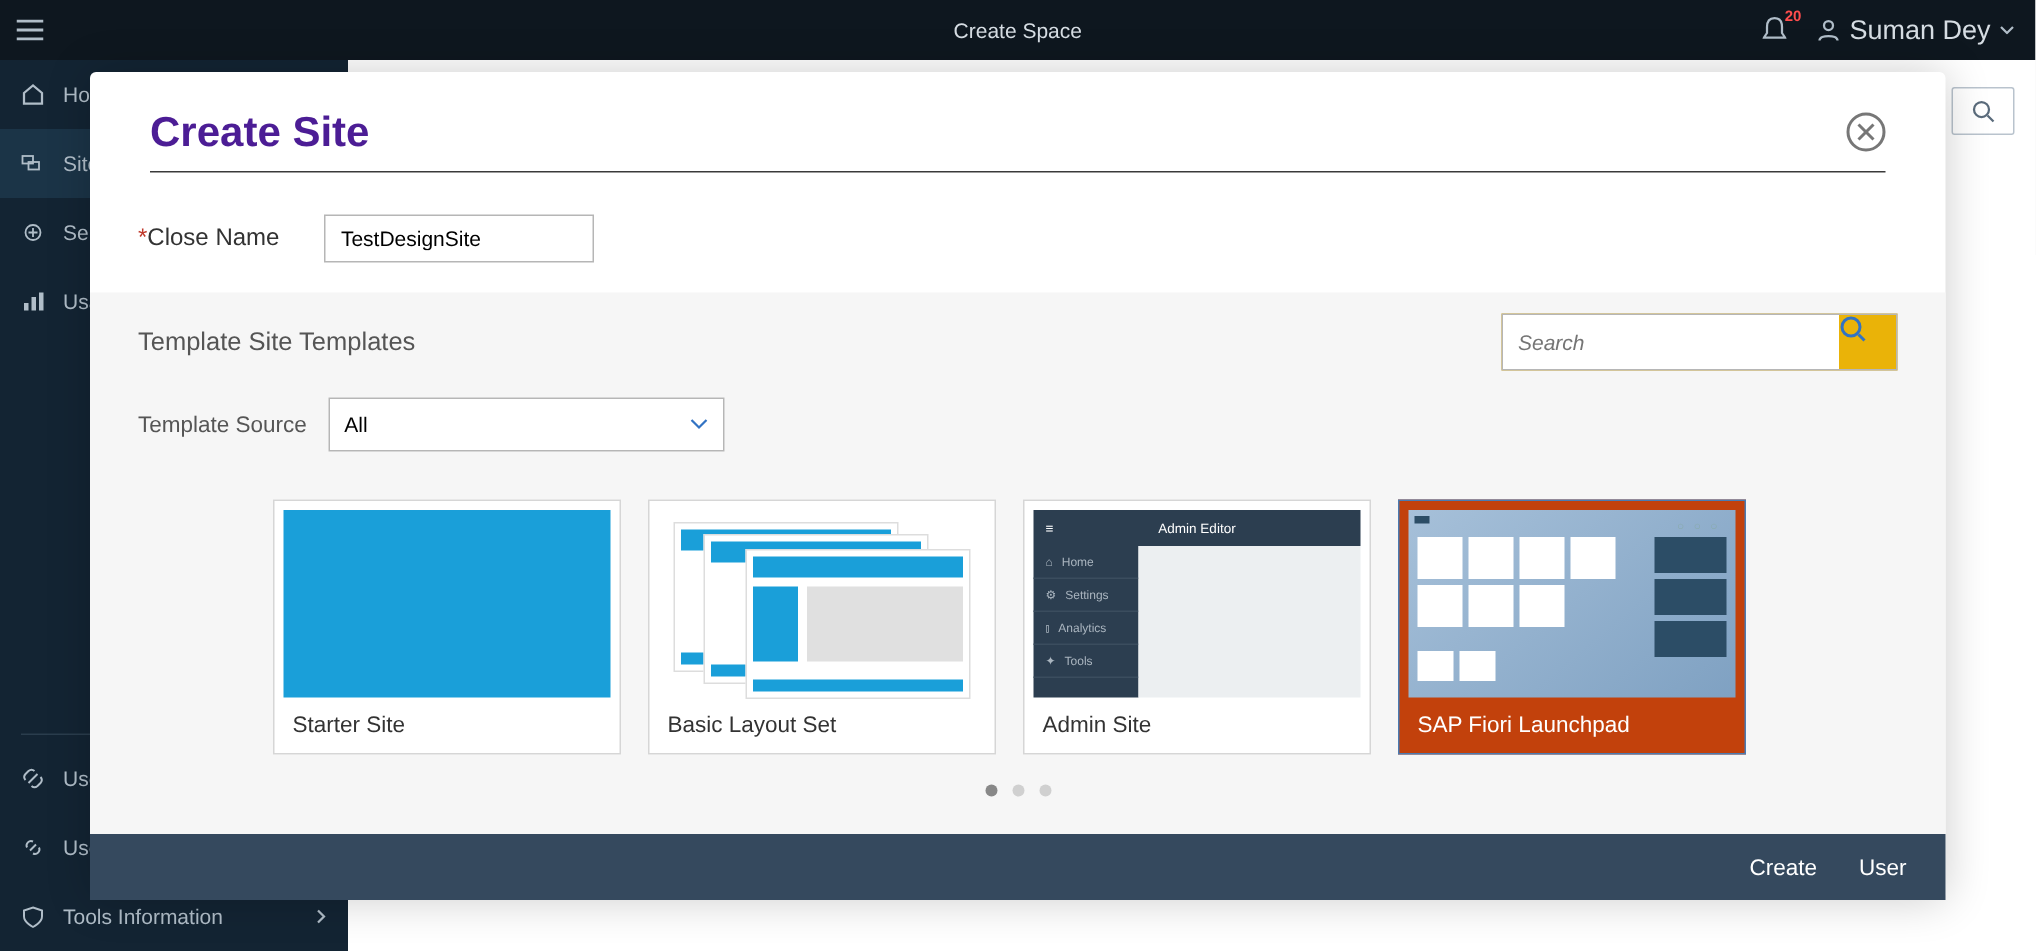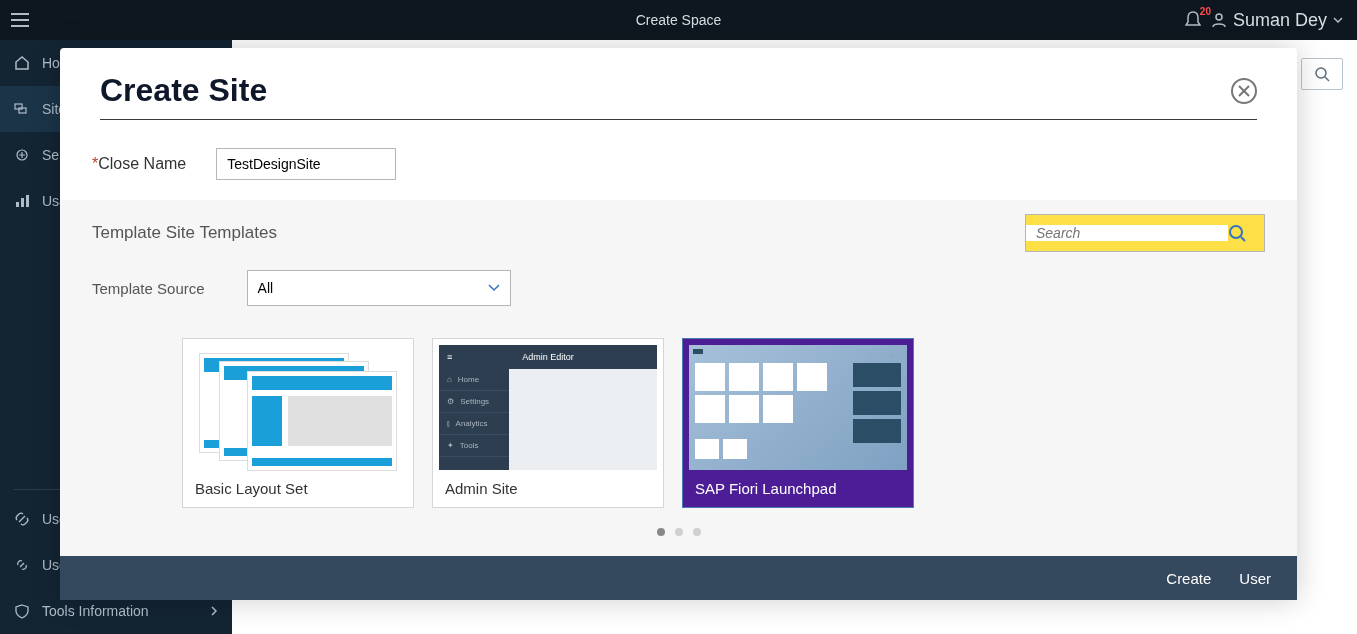--- a/index.html
+++ b/index.html
@@ -2,64 +2,64 @@
 <html><head>
   <meta charset="utf-8">
   <style>
     * { box-sizing: border-box; margin: 0; padding: 0; font-family: "Segoe UI", Arial, sans-serif; }
     body { width: 1357px; height: 634px; overflow: hidden; background: #fff; position: relative; }
 
     
     .top-header { position: absolute; top: 0; left: 0; right: 0; height: 40px; background: #0e171f; display: flex; align-items: center; color: #d6dde3; }
     .top-header .menu-icon { width: 40px; height: 40px; display: flex; align-items: center; justify-content: center; cursor: pointer; }
     .top-header .title { position: absolute; left: 50%; transform: translateX(-50%); font-size: 14px; color: #d6dde3; }
-    .top-header .right { margin-left: auto; display: flex; align-items: center; padding-right: 14px; gap: 6px; }
+    .top-header .right { margin-left: auto; display: flex; align-items: center; padding-right: 14px; gap: 16px; }
     .bell-wrap { position: relative; display: flex; align-items: center; justify-content: center; width: 24px; height: 32px; }
     .bell-badge { position: absolute; top: 2px; right: -6px; font-size: 10px; color: #ff4d4d; font-weight: bold; }
     .user-block { display: flex; align-items: center; gap: 6px; cursor: pointer; font-size: 18px; }
 
     
     .sidebar { position: absolute; top: 40px; left: 0; width: 232px; bottom: 0; background: #132433; color: #b0bdc8; }
     .sidebar-item { display: flex; align-items: center; gap: 12px; height: 46px; padding: 0 14px; font-size: 14px; cursor: pointer; }
     .sidebar-item.active { background: #1b3447; }
     .sidebar-item .arrow { margin-left: auto; }
     .sidebar-divider { border-top: 1px solid #2a3d4d; margin: 6px 14px; }
     .sidebar-bottom { position: absolute; bottom: 0; left: 0; right: 0; }
 
     
     .bg-search { position: absolute; top: 58px; right: 14px; width: 42px; height: 32px; border: 1px solid #b9c3cd; background: #fff; display: flex; align-items: center; justify-content: center; border-radius: 2px; }
 
     
     .dialog-overlay { position: absolute; inset: 0; }
     .dialog { position: absolute; top: 48px; left: 60px; right: 60px; bottom: 34px; background: #fff; box-shadow: 0 0 30px rgba(0,0,0,.2); border-radius: 4px; display: flex; flex-direction: column; }
     .dialog-header { padding: 24px 40px 10px 40px; display: flex; align-items: center; }
-    .dialog-title { font-size: 32px; font-weight: 600; color: #0f172a; }
+    .dialog-title { font-size: 28px; font-weight: 600; color: #4c1d95; }
     .dialog-close { margin-left: auto; width: 26px; height: 26px; border: 2px solid #777; border-radius: 50%; display: flex; align-items: center; justify-content: center; color: #777; cursor: pointer; font-size: 14px; }
     .dialog hr { margin: 0 40px; border: none; border-top: 1px solid #3a3a3a; }
 
     .form-row { display: flex; align-items: center; gap: 30px; padding: 28px 32px 20px 32px; }
     .asterisk { color: #c0392b; }
     .form-label { font-size: 16px; color: #333; }
     .text-input { width: 180px; height: 32px; border: 1px solid #b6b6b6; padding: 0 10px; font-size: 14px; }
 
     .templates-section { background: #f6f6f6; flex: 1; display: flex; flex-direction: column; }
     .templates-header { display: flex; align-items: center; padding: 14px 32px 6px 32px; }
     .templates-header h2 { font-size: 17px; font-weight: normal; color: #555; }
-    .search-box { margin-left: auto; width: 240px; height: 38px; border: 1px solid #b6b6b6; background: #fde047; display: flex; align-items: center; }
+    .search-box { margin-left: auto; width: 264px; height: 38px; border: 1px solid #b6b6b6; background: #eab308; display: flex; }
     .search-box input { flex: 1; border: none; outline: none; padding: 0 10px; font-style: italic; font-size: 14px; color: #888; }
     .search-box .sicon { width: 38px; text-align: center; color: #3273c3; }
 
-    .source-row { display: flex; align-items: center; gap: 42px; padding: 12px 32px; }
+    .source-row { display: flex; align-items: center; gap: 14px; padding: 12px 32px; }
     .source-label { font-size: 15px; color: #555; }
     .select-box { width: 264px; height: 36px; border: 1px solid #b6b6b6; background: #fff; display: flex; align-items: center; padding: 0 10px; font-size: 14px; cursor: pointer; }
     .select-box .chev { margin-left: auto; color: #3273c3; }
 
     .cards { display: flex; gap: 18px; padding: 20px 0 10px 122px; }
     .card { width: 232px; height: 170px; border: 1px solid #d6d6d6; background: #fff; cursor: pointer; display: flex; flex-direction: column; }
-    .card.selected { background: #4c1d95; border-color: #4a7bb2; }
+    .card.selected { background: #c2410c; border-color: #4a7bb2; }
     .card.selected .card-label { color: #fff; }
     .card-preview { flex: 1; margin: 6px 6px 0 6px; position: relative; }
     .card-label { padding: 10px 12px 10px 12px; font-size: 15px; color: #333; }
 
     
     .preview-starter { background: #1a9fd9; }
 
     .preview-basic { display:flex; align-items:center; justify-content:center; }
     .layer { position:absolute; border:1px solid #ddd; background:#fff; }
     .l1{ top:8px; left:10px; width:150px; height:100px; }
@@ -231,20 +231,24 @@
           <span>All</span>
           <span class="chev">
               <svg width="12" height="8">
                 <path d="M1 1 L6 6 L11 1" fill="none" stroke="#3273c3" stroke-width="1.5"></path>
               </svg>
             </span>
         </div>
       </div>
 
       <div class="cards">
+        <div class="card">
+          <div class="card-preview preview-starter"></div>
+          <div class="card-label">Starter Site</div>
+        </div>
 
         <div class="card">
           <div class="card-preview preview-basic">
             <div class="layer l1">
                 <div class="lbar"></div>
                 <div class="lbottom"></div>
               </div>
             <div class="layer l2">
                 <div class="lbar"></div>
                 <div class="lbottom"></div>

